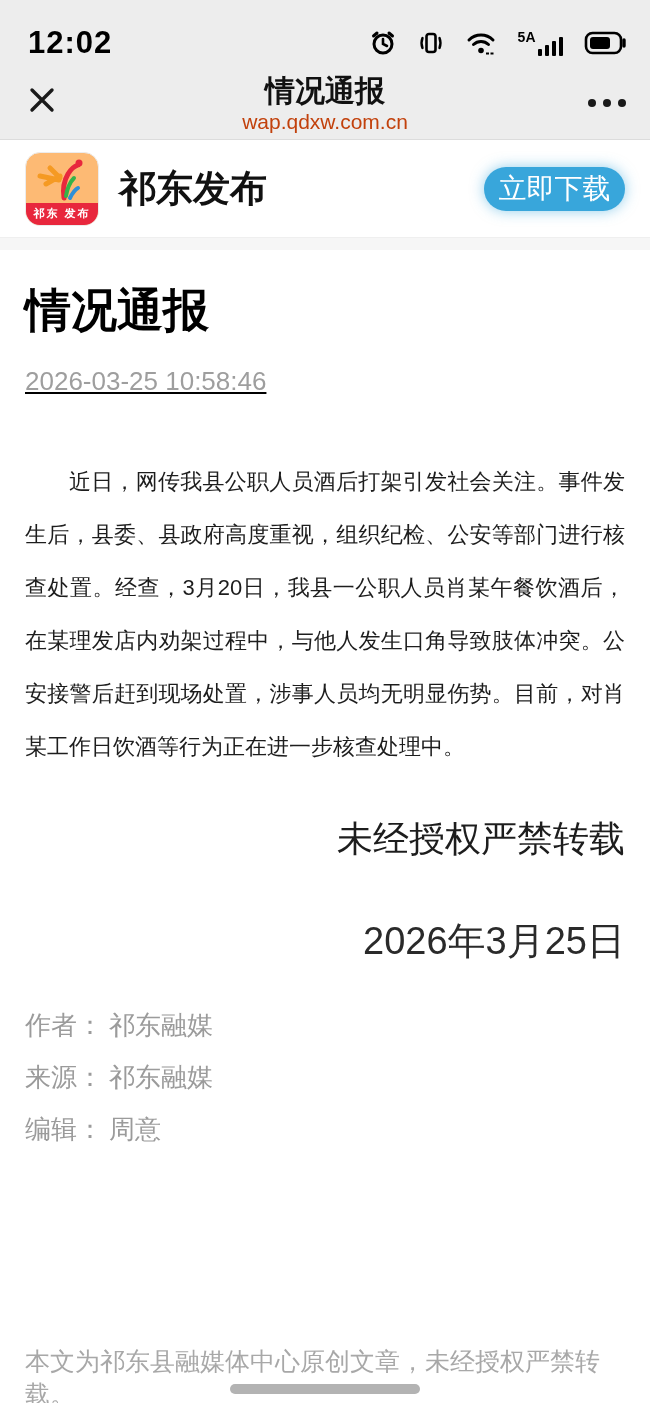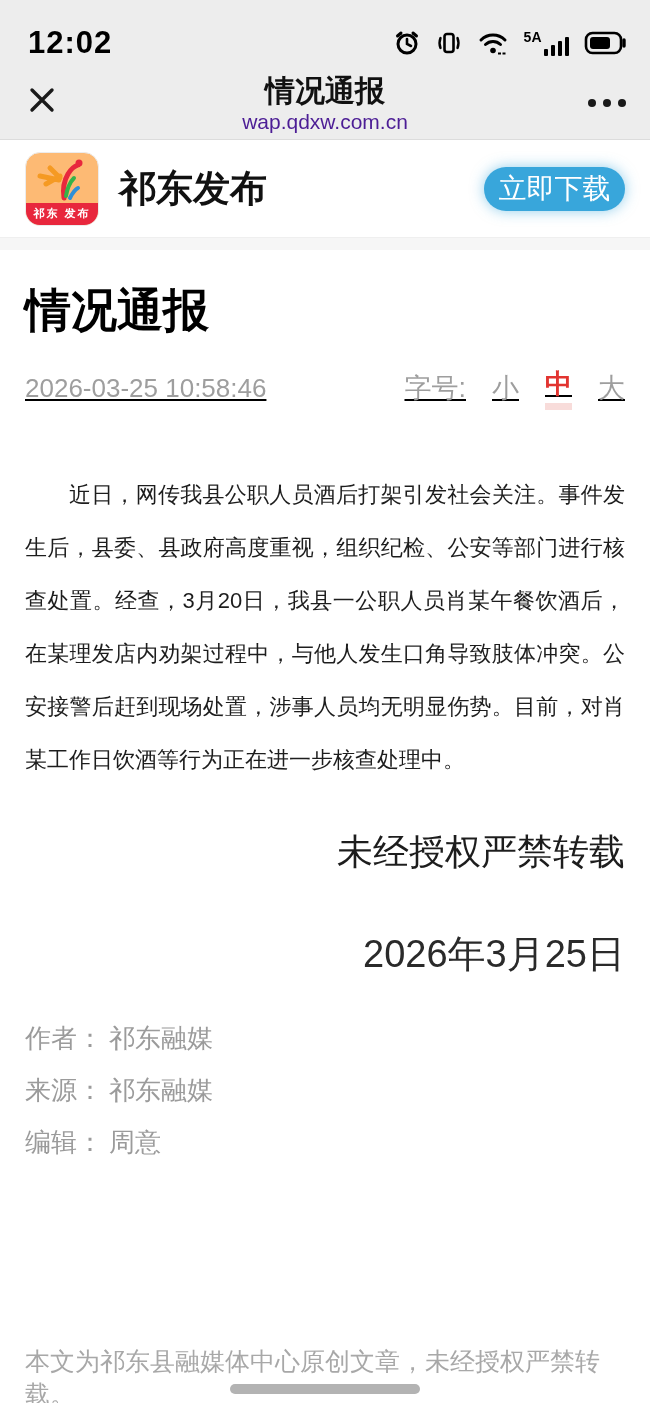--- a/index.html
+++ b/index.html
@@ -12,37 +12,37 @@
     background: #fff;
     overflow: hidden;
   }
   
   .statusbar {
     height: 70px; background: #ededed;
     display: flex; align-items: center; justify-content: space-between;
     padding: 16px 22px 0 28px;
   }
   .time { font-size: 31px; font-weight: 600; color: #000; letter-spacing: 1px; }
-  .sb-icons { display: flex; align-items: center; gap: 15px; }
+  .sb-icons { display: flex; align-items: center; gap: 21px; }
   .sb-icons svg { display: block; }
   .signal-wrap { display: flex; align-items: flex-end; gap: 2px; }
   .net-type { font-size: 14px; font-weight: 700; color: #000; line-height: 1; margin-bottom: 12px; }
   .bars { display: flex; align-items: flex-end; gap: 2.5px; }
   .bars i { display: block; width: 4.5px; background: #000; border-radius: 1px; }
   .bars i:nth-child(1){height:7px}.bars i:nth-child(2){height:11px}
   .bars i:nth-child(3){height:15px}.bars i:nth-child(4){height:19px}
   
   .navbar {
     position: relative; height: 70px; background: #ededed;
     border-bottom: 1px solid #dcdcdc;
   }
   .nav-close { position: absolute; left: 24px; top: 12px; width: 36px; height: 36px; cursor: pointer; }
   .nav-center { position: absolute; left: 0; right: 0; top: 2px; text-align: center; }
   .nav-title { font-size: 30px; font-weight: 700; color: #111; line-height: 38px; }
-  .nav-url { font-size: 21px; color: #4c1d95; line-height: 24px; }
+  .nav-url { font-size: 21px; color: #c2410c; line-height: 24px; }
   .nav-more { position: absolute; right: 24px; top: 20px; width: 52px; height: 26px;
     display: flex; align-items: center; justify-content: flex-end; gap: 7px; cursor: pointer; }
   .nav-more i { width: 8px; height: 8px; border-radius: 50%; background: #1a1a1a; display: block; }
   
   .banner {
     height: 97px; background: #fff;
     display: flex; align-items: center;
     padding: 0 25px;
   }
   .logo {
@@ -183,26 +183,20 @@
     <button class="dl-btn">立即下载</button>
   </div>
 
   <div class="separator"></div>
 
   <div class="article">
     <h1 class="art-title">情况通报</h1>
 
     <div class="meta-row">
       <span class="art-date">2026-03-25 10:58:46</span>
-      <span class="fontsize">
-        <span>字号:</span>
-        <span class="fs-opt">小</span>
-        <span class="fs-opt active">中</span>
-        <span class="fs-opt">大</span>
-      </span>
     </div>
 
     <p class="art-body">近日，网传我县公职人员酒后打架引发社会关注。事件发生后，县委、县政府高度重视，组织纪检、公安等部门进行核查处置。经查，3月20日，我县一公职人员肖某午餐饮酒后，在某理发店内劝架过程中，与他人发生口角导致肢体冲突。公安接警后赶到现场处置，涉事人员均无明显伤势。目前，对肖某工作日饮酒等行为正在进一步核查处理中。</p>
 
     <div class="signature">未经授权严禁转载</div>
     <div class="sign-date">2026年3月25日</div>
 
     <div class="src-block">
       <div class="src-line">
         <span class="lbl">作者：</span><span>祁东融媒</span>

